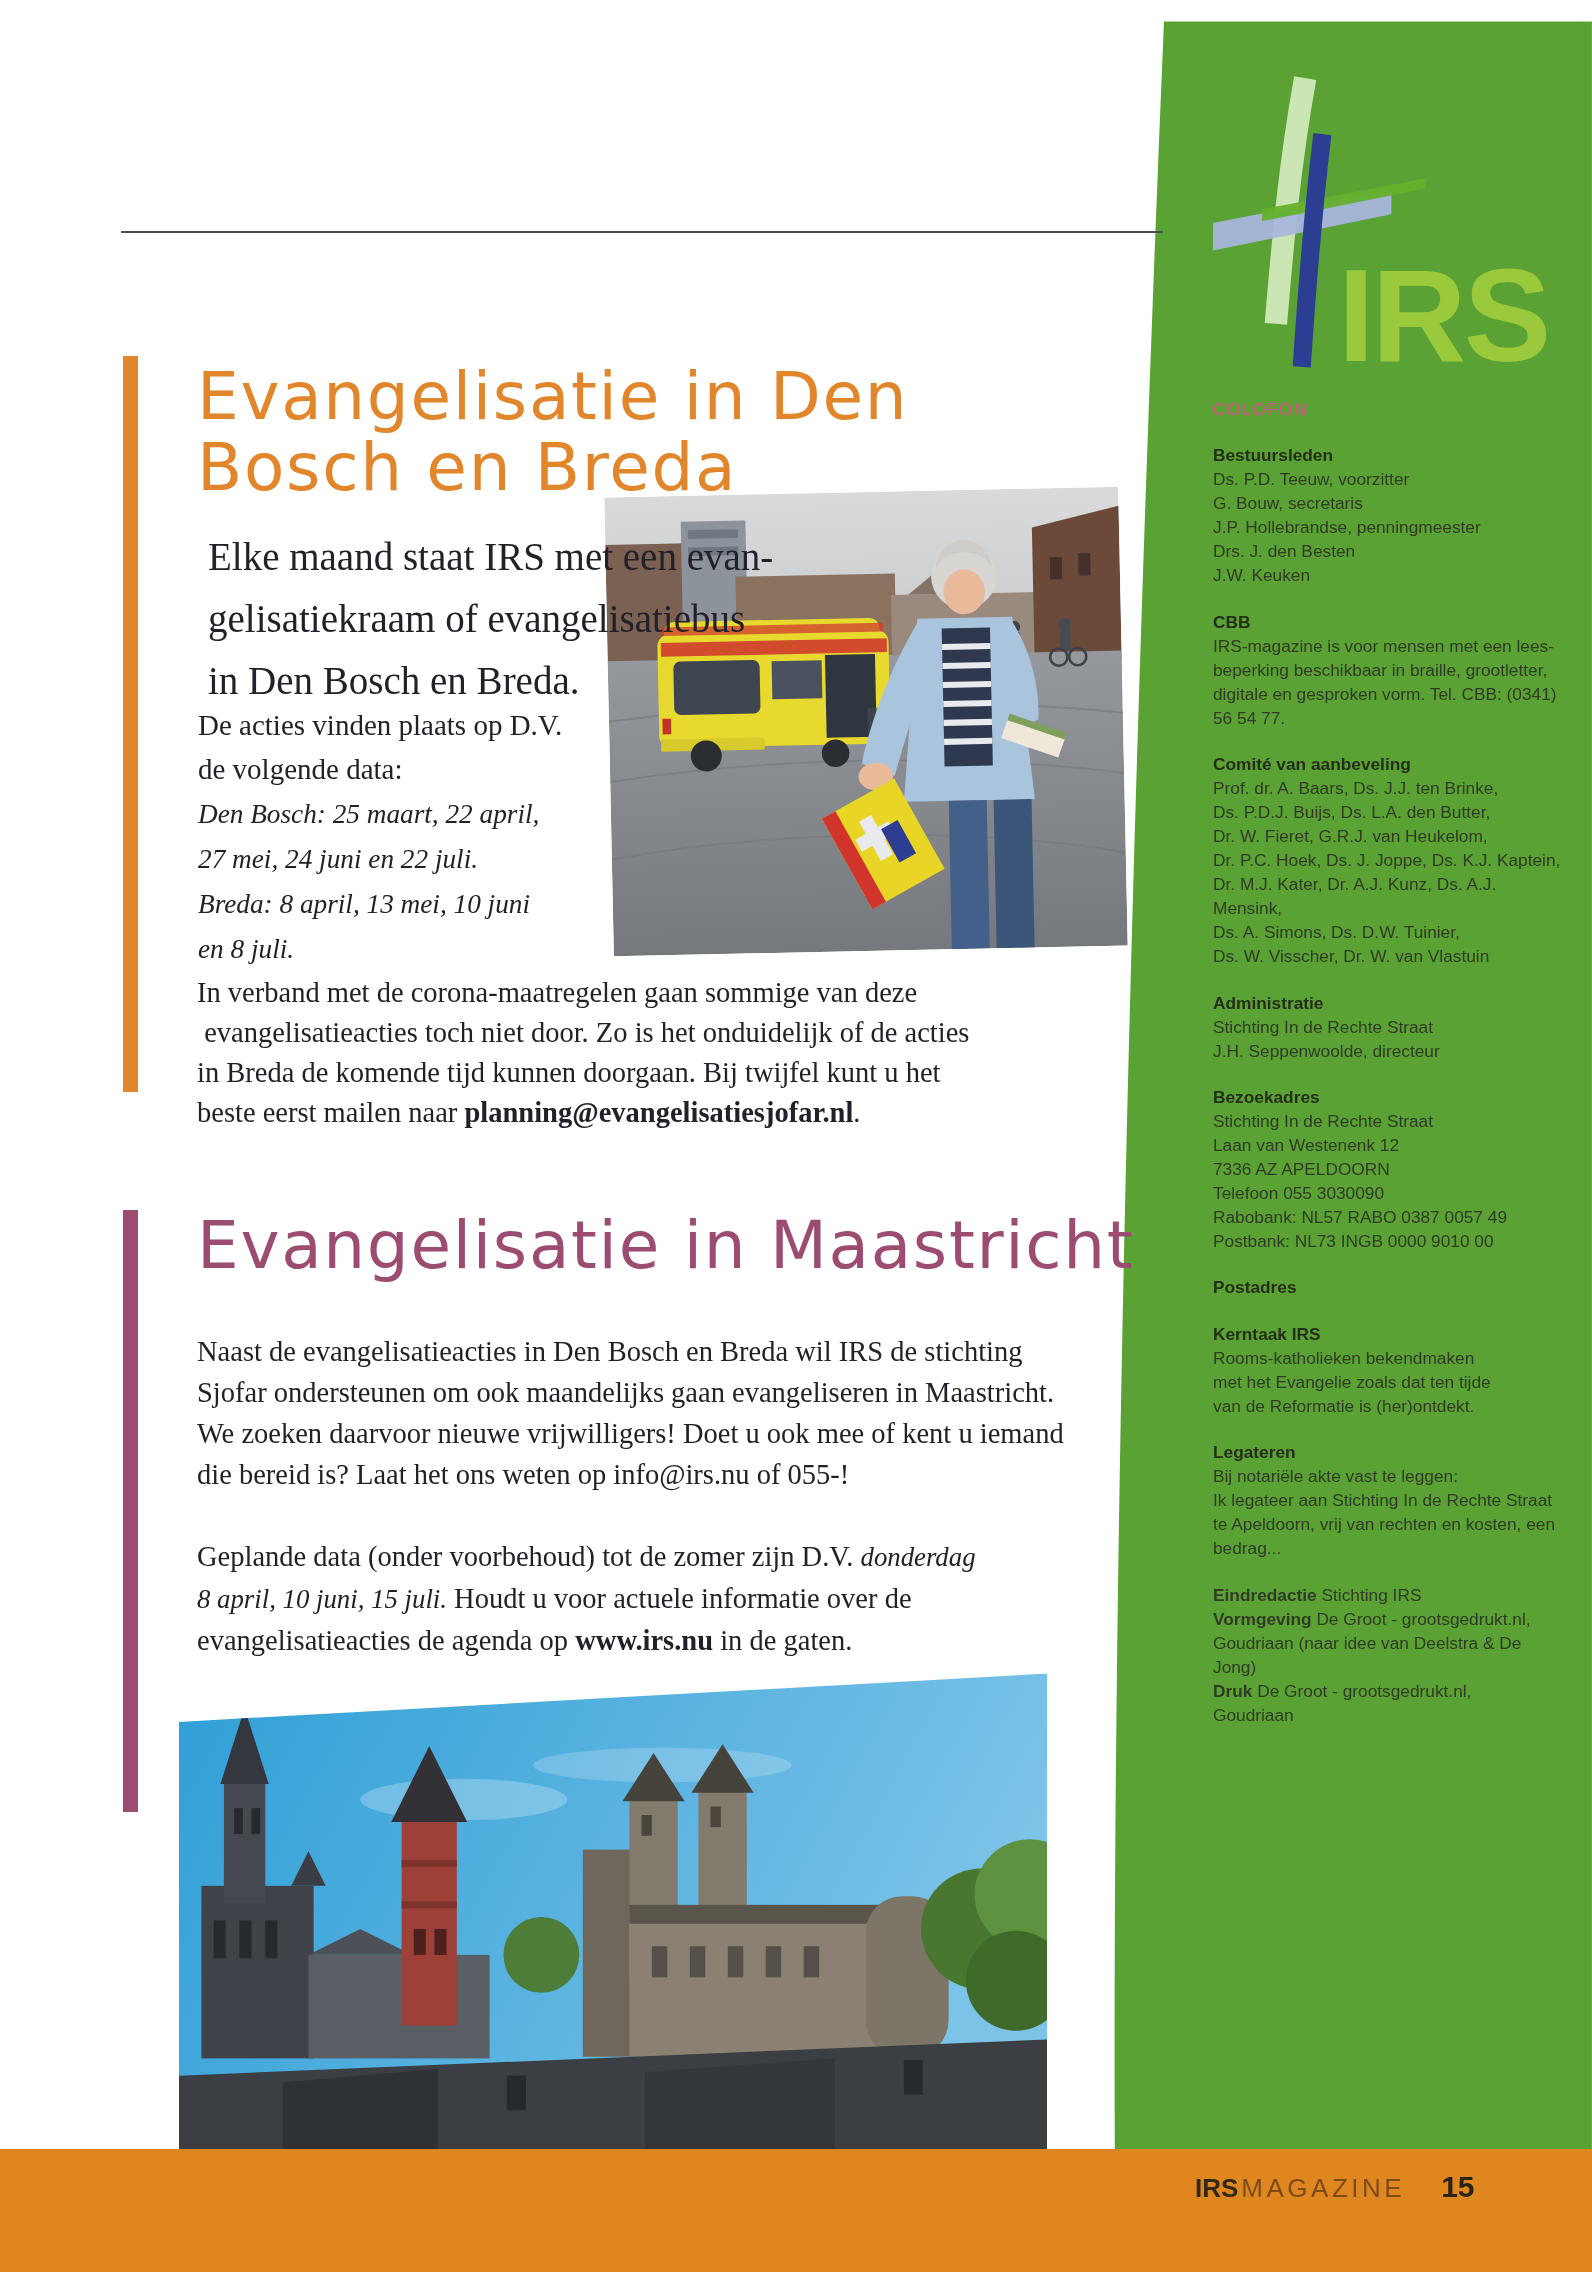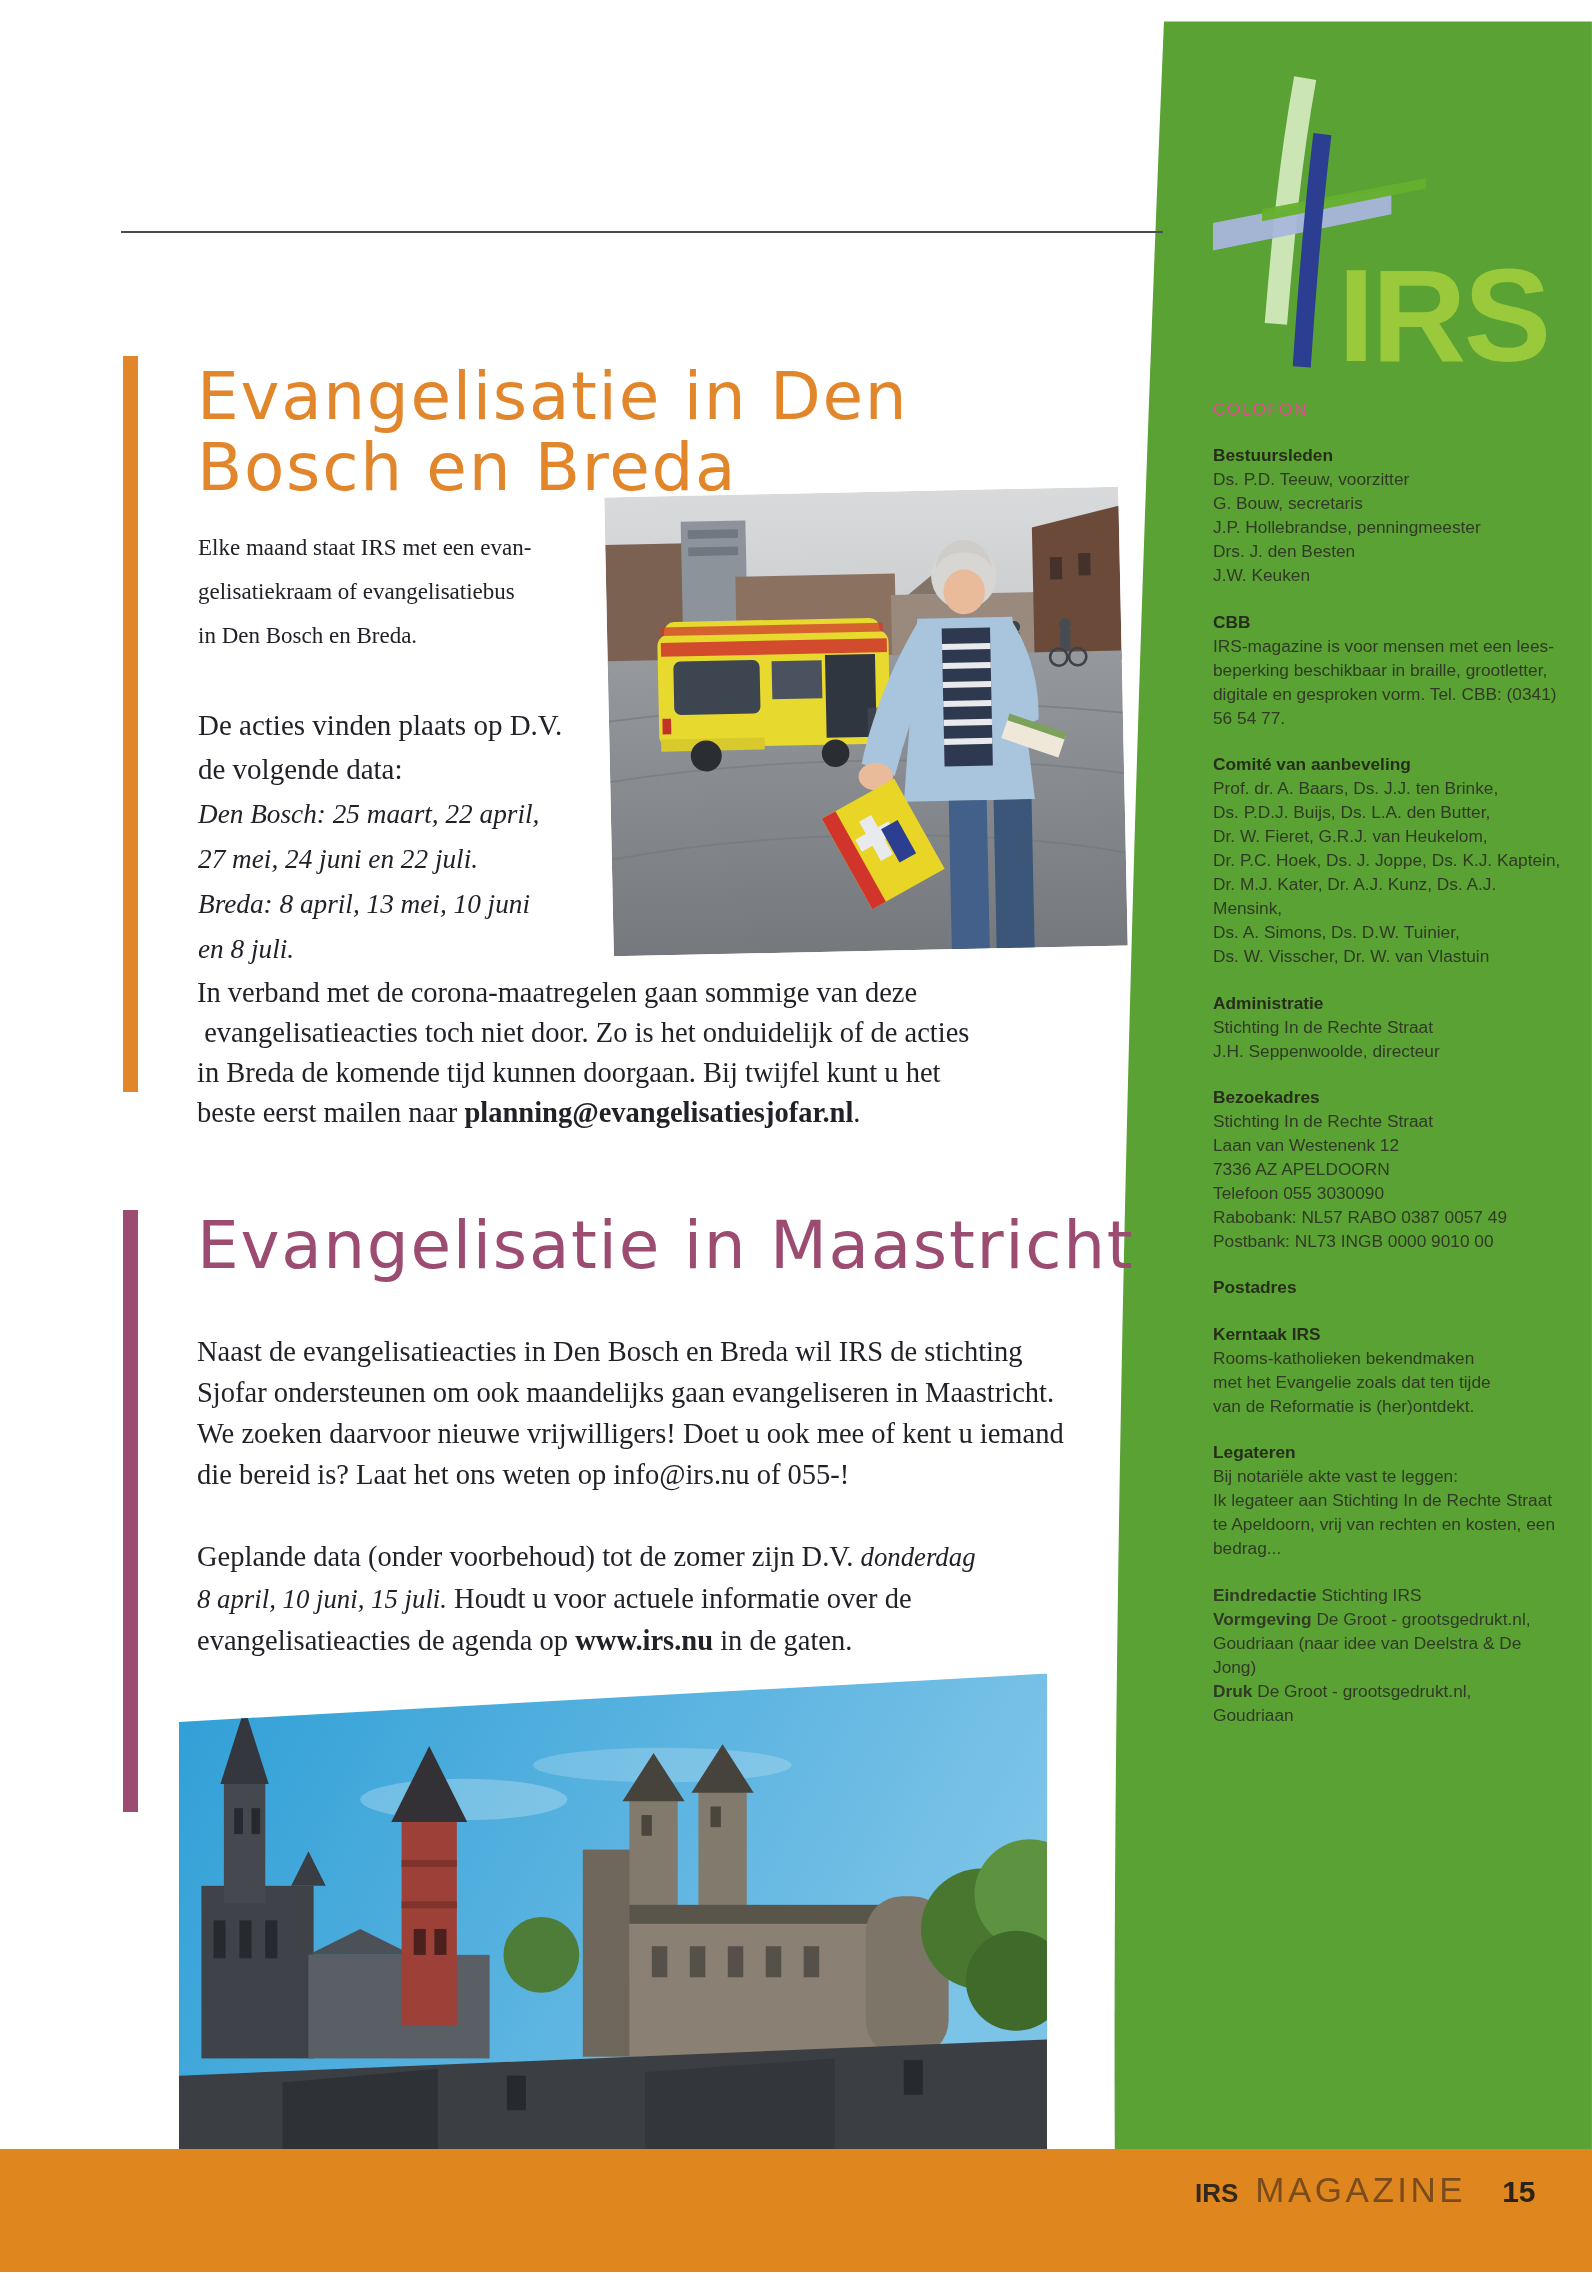--- a/index.html
+++ b/index.html
@@ -30,38 +30,38 @@
   .bar{width:14.7px;z-index:1;}
   .bar-orange{left:123px;top:356px;height:736px;background:#e2862c;}
   .bar-purple{left:123px;top:1210px;height:602px;background:#9c4b71;}
   .headline{
     font-family:"DejaVu Sans",sans-serif;font-weight:500;letter-spacing:1.7px;
     font-size:66px;line-height:71px;z-index:2;
   }
   .h1{left:197px;top:361px;color:#e2862c;}
   .h2{left:197px;top:1210px;color:#9c4b71;}
   .body-text{z-index:2;font-size:28.5px;line-height:41px;}
-  .p1{left:198px;top:526px;font-size:23px;line-height:44px;}
+  .p1{left:208px;top:526px;font-size:39px;line-height:62px;}
   .p2{left:198px;top:703px;font-size:29px;line-height:44px;}
   .p3{left:197px;top:973px;line-height:40px;}
   .p4{left:197px;top:1331px;}
   .p5{left:197px;top:1536px;}
   .b{font-weight:bold;}
   .i{font-family:Liberation Serif, serif;font-style:italic;font-weight:500;font-size:0.94em;text-align:right;}
   
   .photo1{left:609px;top:492px;width:514px;height:459px;transform:rotate(-1.2deg);z-index:1;}
   .photo2{left:179px;top:1670px;width:868px;height:480px;z-index:1;}
   
   .footer-band{left:0;top:2149px;width:1592px;height:123px;background:#e0861f;z-index:4;}
   .footer-text{
     left:1195px;top:2170px;z-index:5;display:flex;align-items:baseline;
     font-family:"Liberation Sans",sans-serif;
   }
   .footer-brand-bold{font-size:26px;font-weight:bold;color:#33291a;}
-  .footer-brand-light{font-size:35px;font-weight:400;letter-spacing:3.5px;color:#7b4c1b;margin-left:17px;}
+  .footer-brand-light{font-size:26px;font-weight:400;letter-spacing:3.5px;color:#7b4c1b;margin-left:3px;}
   .footer-page{font-size:30px;font-weight:600;color:#2b2315;margin-left:36px;text-align:right;}
 </style>
 </head>
 <body>
 
 <svg id="bg-svg" class="abs" viewBox="0 0 1845 2660" xmlns="http://www.w3.org/2000/svg">
   <path d="M1845,25 L1349,25 C1312,900 1289,1800 1292,2497 L1845,2497 Z" fill="#5aa233"></path>
 </svg>
 
 <div class="abs top-rule"></div>

